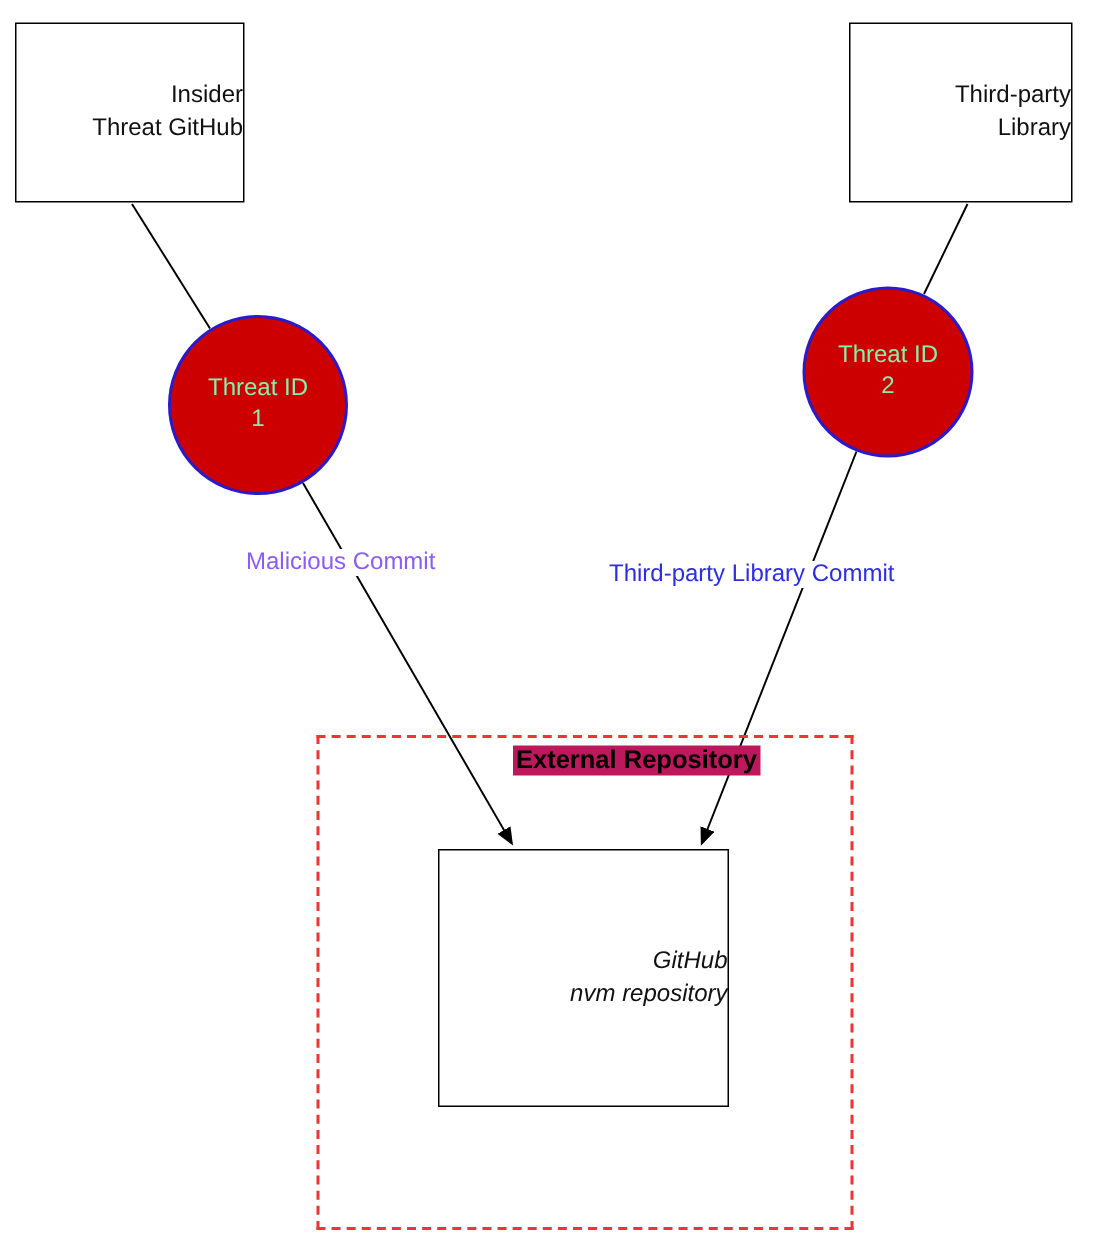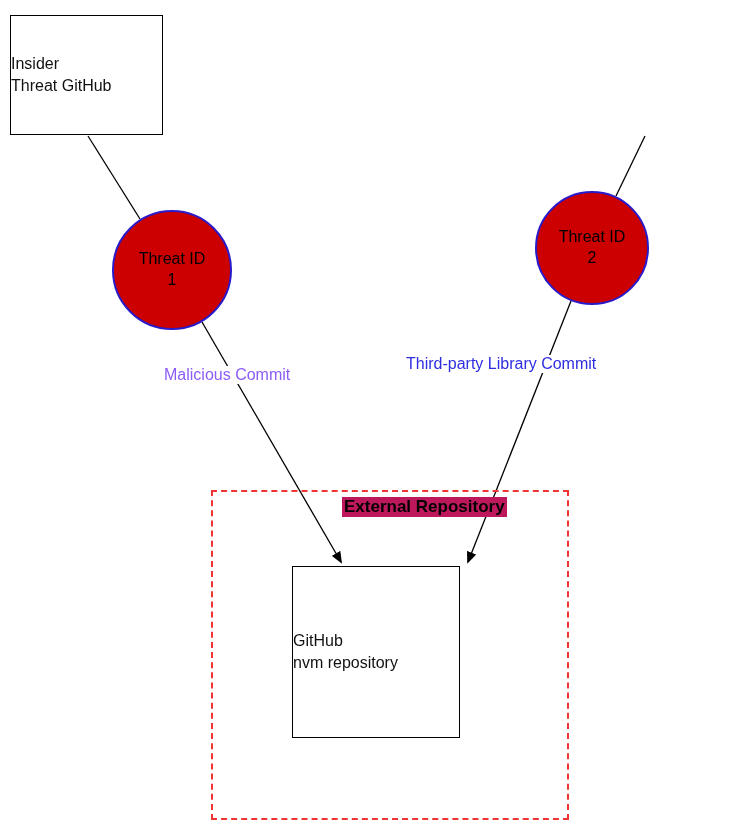--- a/index.html
+++ b/index.html
@@ -23,54 +23,54 @@
     height: 830px;
     pointer-events: none;
   }
   .node-box {
     position: absolute;
     box-sizing: border-box;
     background: #ffffff;
     border: 1px solid #000000;
     display: flex;
     flex-direction: column;
-    align-items: flex-start;
+    align-items: flex-end;
     justify-content: center;
     text-align: center;
     font-size: 16px;
     color: #111111;
     line-height: 1.35;
   }
   .node-insider   { left: 10px;  top: 15px;  width: 153px; height: 120px; }
   .node-thirdparty{ left: 566px; top: 15px;  width: 149px; height: 120px; }
-  .node-repo      { left: 292px; top: 566px; width: 168px; height: 172px; }
+  .node-repo      { left: 292px; top: 566px; width: 194px; height: 172px; font-style: italic; }
   .threat-circle {
     position: absolute;
     box-sizing: border-box;
     border-radius: 50%;
     display: flex;
     flex-direction: column;
     align-items: center;
     justify-content: center;
     text-align: center;
     font-size: 16px;
-    color: #000000;
+    color: #86efac;
     line-height: 1.3;
   }
   .threat-1 { left: 112px; top: 210px; width: 120px; height: 120px; }
   .threat-2 { left: 535px; top: 191px; width: 114px; height: 114px; }
   .edge-label {
     position: absolute;
     font-size: 16px;
     white-space: nowrap;
     background: #ffffff;
     padding: 0 2px;
   }
   .edge-label-1 { left: 162px; top: 366px; }
-  .edge-label-2 { left: 404px; top: 355px; }
+  .edge-label-2 { left: 404px; top: 374px; }
   .group-box {
     position: absolute;
     box-sizing: border-box;
     left: 211px;
     top: 490px;
     width: 358px;
     height: 330px;
     border: 2px dashed #f03333;
     background: transparent;
   }
@@ -108,20 +108,24 @@
   </svg>
 
   <div class="group-box" style="border-color: rgb(240, 51, 51);"></div>
   <div class="group-label">External Repository</div>
 
   <div class="node-box node-insider">
     <span>Insider</span>
     <span>Threat GitHub</span>
   </div>
 
+  <div class="node-box node-thirdparty">
+    <span>Third-party</span>
+    <span>Library</span>
+  </div>
 
   <div class="threat-circle threat-1" id="threat1" style="background: rgb(204, 0, 0); border: 2px solid rgb(42, 26, 201);">
     <span>Threat ID</span>
     <span>1</span>
   </div>
 
   <div class="threat-circle threat-2" id="threat2" style="background: rgb(204, 0, 0); border: 2px solid rgb(42, 26, 201);">
     <span>Threat ID</span>
     <span>2</span>
   </div>

